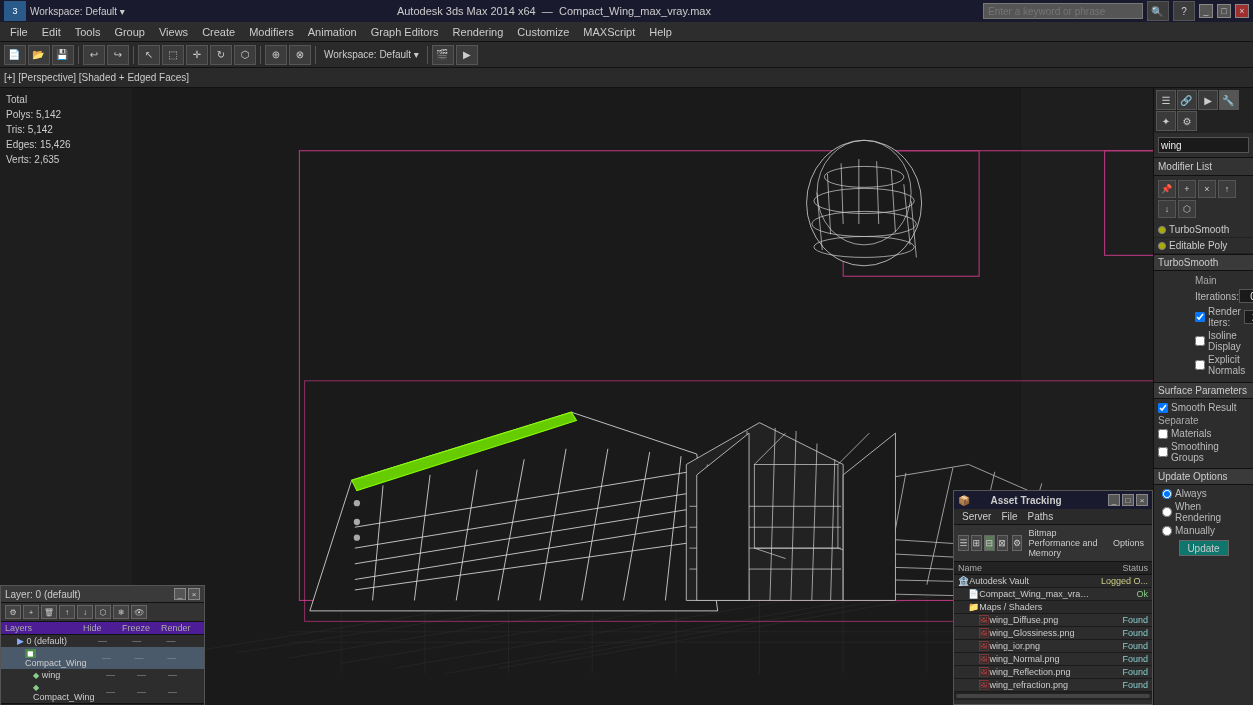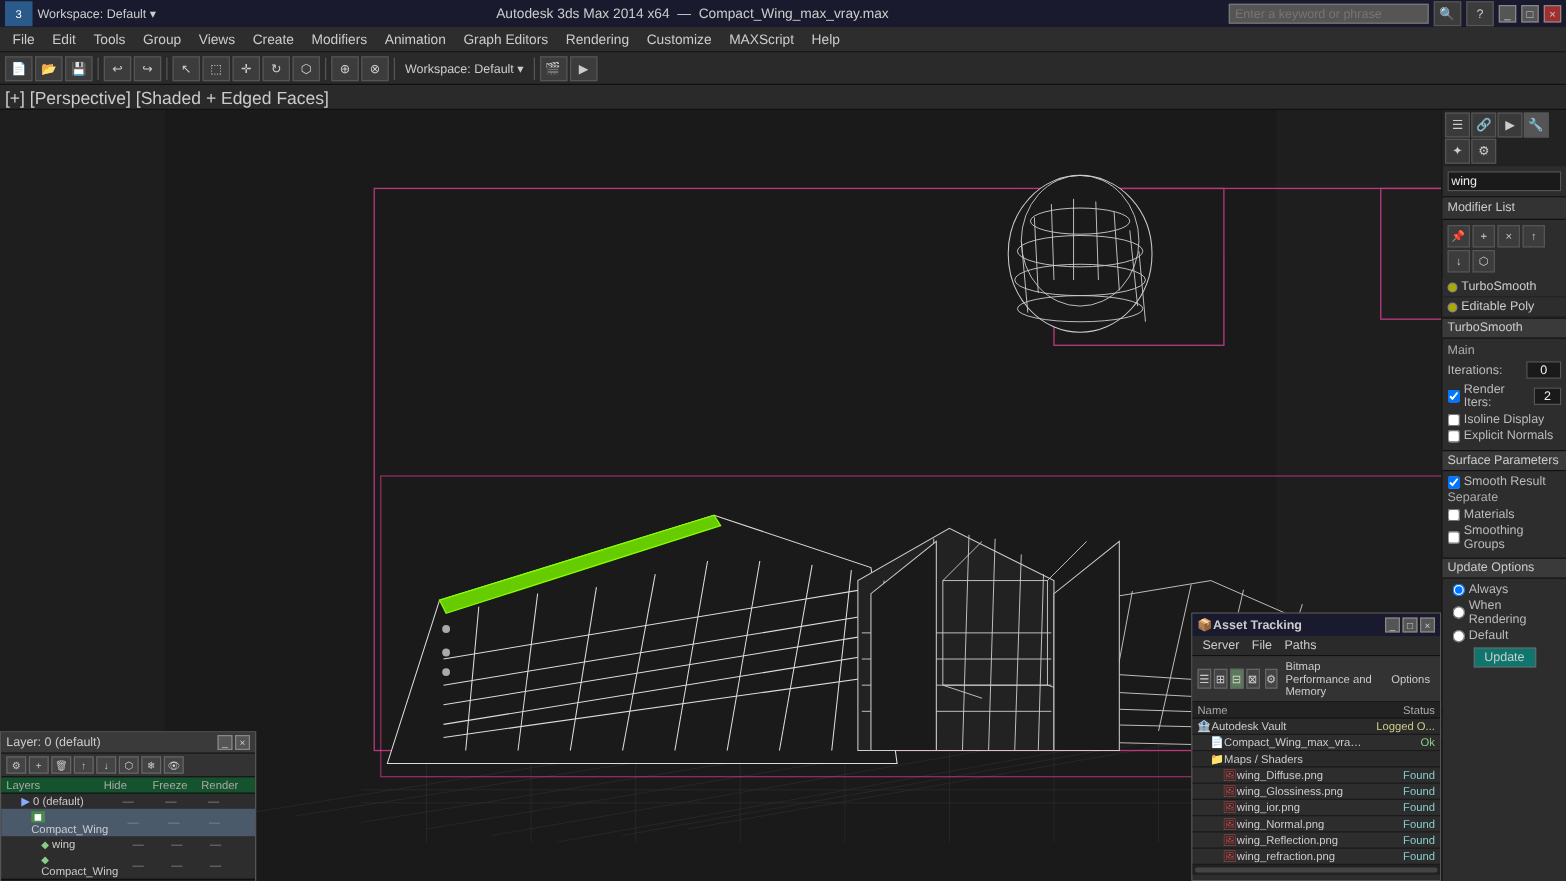--- a/index.html
+++ b/index.html
@@ -174,20 +174,21 @@
       width: 18px; height: 18px;
       background: #3c3c3c;
       border: 1px solid #555;
       display: flex; align-items: center; justify-content: center;
       font-size: 9px; color: #ccc; cursor: pointer;
     }
     #turbosmooth-params {
       padding: 4px;
       font-size: 10px;
       color: #ccc;
+      margin-left: 37px;
     }
     .param-row {
       display: flex;
       align-items: center;
       justify-content: space-between;
       margin-bottom: 3px;
     }
     .param-label { font-size: 10px; color: #bbb; }
     .param-value {
       width: 28px; height: 14px;
@@ -254,21 +255,21 @@
       width: 16px; height: 14px;
       background: #444; border: 1px solid #666;
       display: flex; align-items: center; justify-content: center;
       font-size: 8px; color: #ccc; cursor: pointer;
     }
     #layer-columns {
       display: flex;
       padding: 1px 4px;
       font-size: 9px;
       color: #aaa;
-      background: #14532d;
+      background: #4c1d95;
       border-bottom: 1px solid #111;
     }
     .layer-col { flex: 1; }
     .layer-col.name { flex: 2; text-align: left; }
     .layer-row {
       display: flex;
       align-items: center;
       padding: 1px 16px;
       font-size: 9px;
       color: #ccc;
@@ -432,27 +433,34 @@
   <div class="toolbar-btn">⊕</div>
   <div class="toolbar-btn">⊗</div>
   <div class="toolbar-separator"></div>
   <span style="font-size:10px;color:#ccc;padding:0 4px;">Workspace: Default ▾</span>
   <div class="toolbar-separator"></div>
   <div class="toolbar-btn">🎬</div>
   <div class="toolbar-btn">▶</div>
 </div>
 
 <div id="toolbar2">
-  <span style="color:#ccc;font-size:14px;">[+] [Perspective] [Shaded + Edged Faces]</span>
+  <span style="color:#ccc;font-size:10px;">[+] [Perspective] [Shaded + Edged Faces]</span>
 </div>
 
 <div id="main-layout">
 
   <div id="viewport">
     
+    <div id="viewport-stats">
+      <div>Total</div>
+      <div><span>Polys:</span> <span>5,142</span></div>
+      <div><span>Tris:</span> <span>5,142</span></div>
+      <div><span>Edges:</span> <span>15,426</span></div>
+      <div><span>Verts:</span> <span>2,635</span></div>
+    </div>
 
     
     <svg id="viewport-svg" viewBox="0 0 850 590" preserveAspectRatio="xMidYMid meet">
       <rect width="850" height="590" fill="#1a1a1a"></rect>
 
       <g stroke="#3a3a3a" stroke-width="0.5" opacity="0.6">
         <line x1="50" y1="540" x2="800" y2="420"></line>
         <line x1="100" y1="540" x2="800" y2="430"></line>
         <line x1="150" y1="545" x2="800" y2="440"></line>
         <line x1="200" y1="550" x2="800" y2="450"></line>
@@ -640,21 +648,21 @@
       </div>
       <div class="layer-scrollbar">
         <div class="scrollbar-track"></div>
       </div>
     </div>
 
     
     <div id="asset-panel">
       <div id="asset-panel-titlebar">
         <span style="color:#ccaa44;font-size:10px;">📦</span>
-        <span id="asset-panel-title" style="margin-left:0;flex:1;">Asset Tracking</span>
+        <span id="asset-panel-title" style="margin-left:20px;flex:1;">Asset Tracking</span>
         <div id="asset-panel-btns">
           <div class="ap-btn">_</div>
           <div class="ap-btn">□</div>
           <div class="ap-btn">×</div>
         </div>
       </div>
       <div id="asset-panel-menubar">
         <span class="ap-menu">Server</span>
         <span class="ap-menu">File</span>
         <span class="ap-menu">Paths</span>
@@ -812,19 +820,19 @@
       <div class="radio-row">
         <input type="radio" name="update" checked="" style="">
         <span>Always</span>
       </div>
       <div class="radio-row">
         <input type="radio" name="update" style="">
         <span>When Rendering</span>
       </div>
       <div class="radio-row">
         <input type="radio" name="update" style="">
-        <span>Default</span>
+        <span>Manually</span>
       </div>
       <div class="update-btn">Update</div>
     </div>
 
   </div>
 </div>
 
 </body></html>

